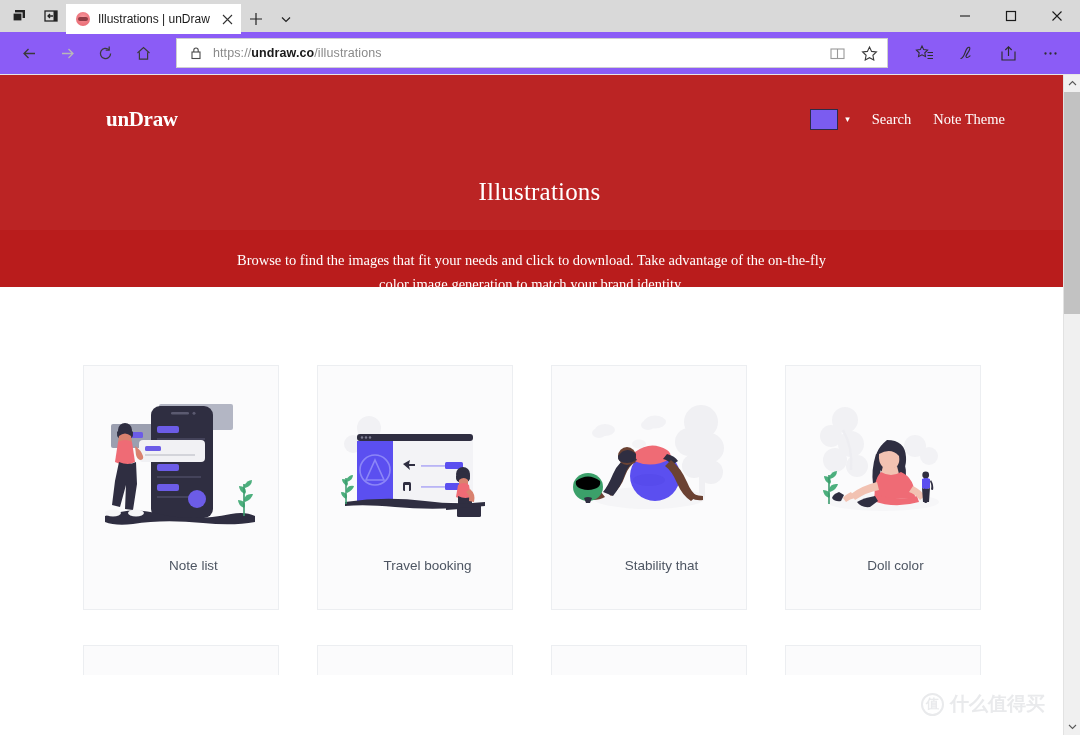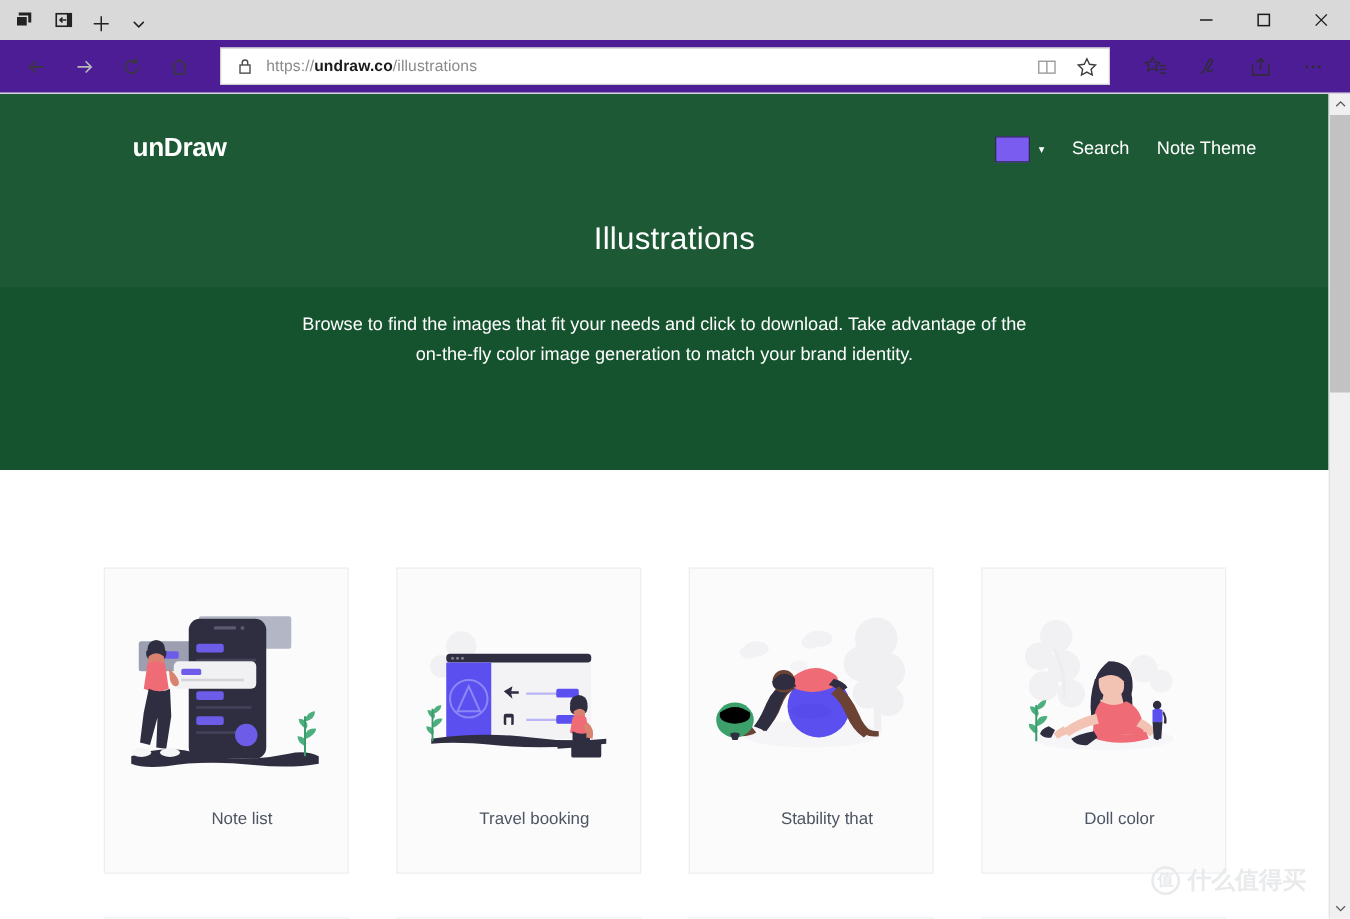--- a/index.html
+++ b/index.html
@@ -39,21 +39,21 @@
   }
   .tab-close { width: 16px; height: 16px; display: flex; align-items: center; justify-content: center; color: #333; flex: none; }
   .tab-newbtn, .tab-menubtn {
     width: 30px; height: 30px; display: flex; align-items: center; justify-content: center;
     color: #222; position: relative; top: 2px;
   }
   .win-ctrls { position: absolute; right: 0; top: 0; display: flex; height: 32px; }
   .win-btn { width: 46px; height: 32px; display: flex; align-items: center; justify-content: center; color: #1a1a1a; }
 
   .toolbar {
-    height: 43px; background: #4c1d95; display: flex; align-items: center;
+    height: 43px; background: #8b5cf6; display: flex; align-items: center;
     padding: 0 10px; gap: 0; flex: none; border-bottom: 1px solid #e6e6e6;
   }
   .nav-btn {
     width: 38px; height: 34px; display: flex; align-items: center; justify-content: center;
     color: #3a3a3a;
   }
   .nav-btn.disabled { color: #b8b8b8; }
 
   .urlbar {
     flex: 1; height: 30px; margin: 0 8px 0 14px; background: #ffffff;
@@ -66,21 +66,21 @@
   .url-icon { width: 28px; height: 28px; display: flex; align-items: center; justify-content: center; color: #3b3b3b; }
   .tb-actions { display: flex; align-items: center; gap: 2px; padding-left: 8px; }
   .tb-action { width: 40px; height: 34px; display: flex; align-items: center; justify-content: center; color: #2e2e2e; }
 
   
   .viewport { flex: 1; position: relative; display: flex; overflow: hidden; background: #ffffff; }
   .page { flex: 1; position: relative; overflow: hidden; background: #ffffff; }
 
   
   .hero {
-    background: #14532d; height: 301px; position: relative; overflow: hidden;
+    background: #b91c1c; height: 212px; position: relative; overflow: hidden; font-family: Liberation Serif, serif;
   }
   .hero-band {
     position: absolute; left: 0; top: 0; width: 100%; height: 155px;
     background: rgba(255,255,255,0.035);
   }
   .hero-inner { position: relative; z-index: 2; }
   .hero-nav {
     display: flex; align-items: center; justify-content: space-between;
     padding: 32px 58px 0 106px;
   }
@@ -152,20 +152,29 @@
       </span>
       <span class="sysicon">
         <svg width="16" height="16" viewBox="0 0 16 16">
             <rect x="2" y="3" width="12" height="10" fill="none" stroke="#222" stroke-width="1.3"></rect>
             <path d="M10 8 H5 M7 6 L5 8 L7 10" stroke="#222" stroke-width="1.3" fill="none"></path>
             <rect x="10.5" y="3" width="3.5" height="10" fill="#222"></rect>
           </svg>
       </span>
     </div>
 
+    <div class="tab">
+      <span class="tab-favicon"></span>
+      <span class="tab-title">Illustrations | unDraw</span>
+      <span class="tab-close">
+        <svg width="11" height="11" viewBox="0 0 11 11">
+            <path d="M1 1 L10 10 M10 1 L1 10" stroke="#333" stroke-width="1.1"></path>
+          </svg>
+      </span>
+    </div>
 
     <span class="tab-newbtn">
       <svg width="14" height="14" viewBox="0 0 14 14">
           <path d="M7 1 V13 M1 7 H13" stroke="#222" stroke-width="1.2"></path>
         </svg>
     </span>
     <span class="tab-menubtn">
       <svg width="14" height="14" viewBox="0 0 14 14">
           <path d="M3 5.5 L7 9.5 L11 5.5" stroke="#222" stroke-width="1.2" fill="none"></path>
         </svg>

